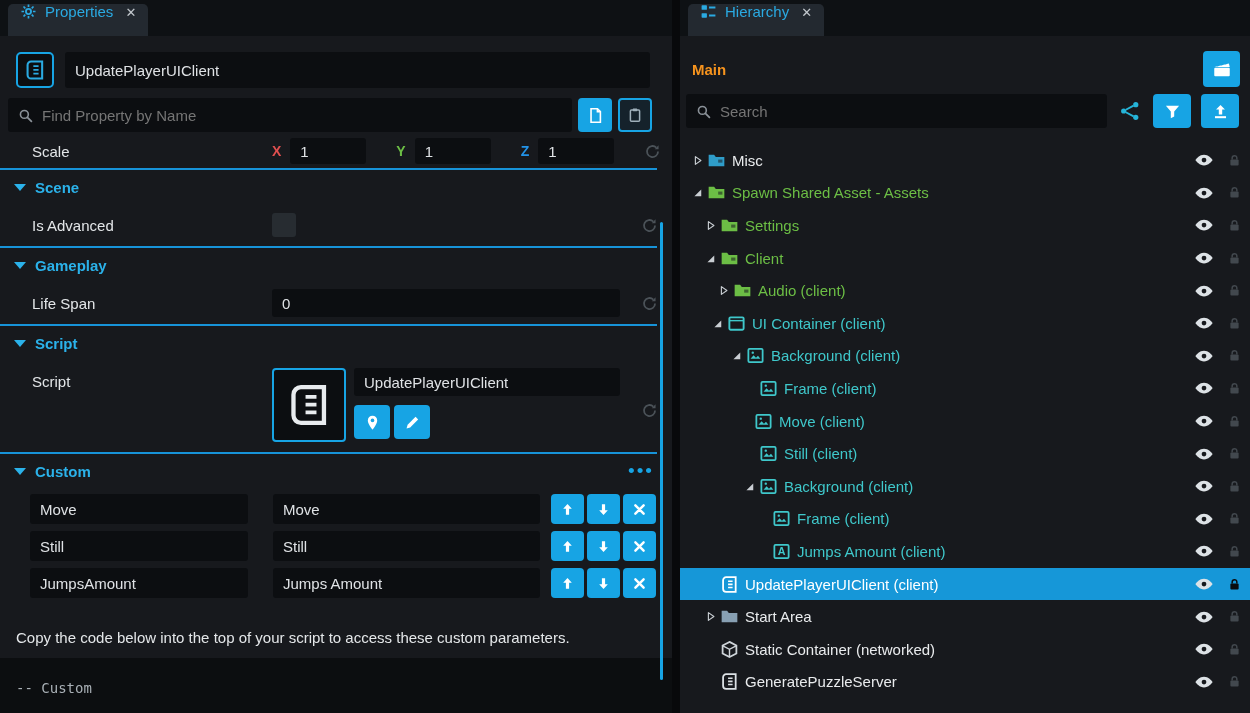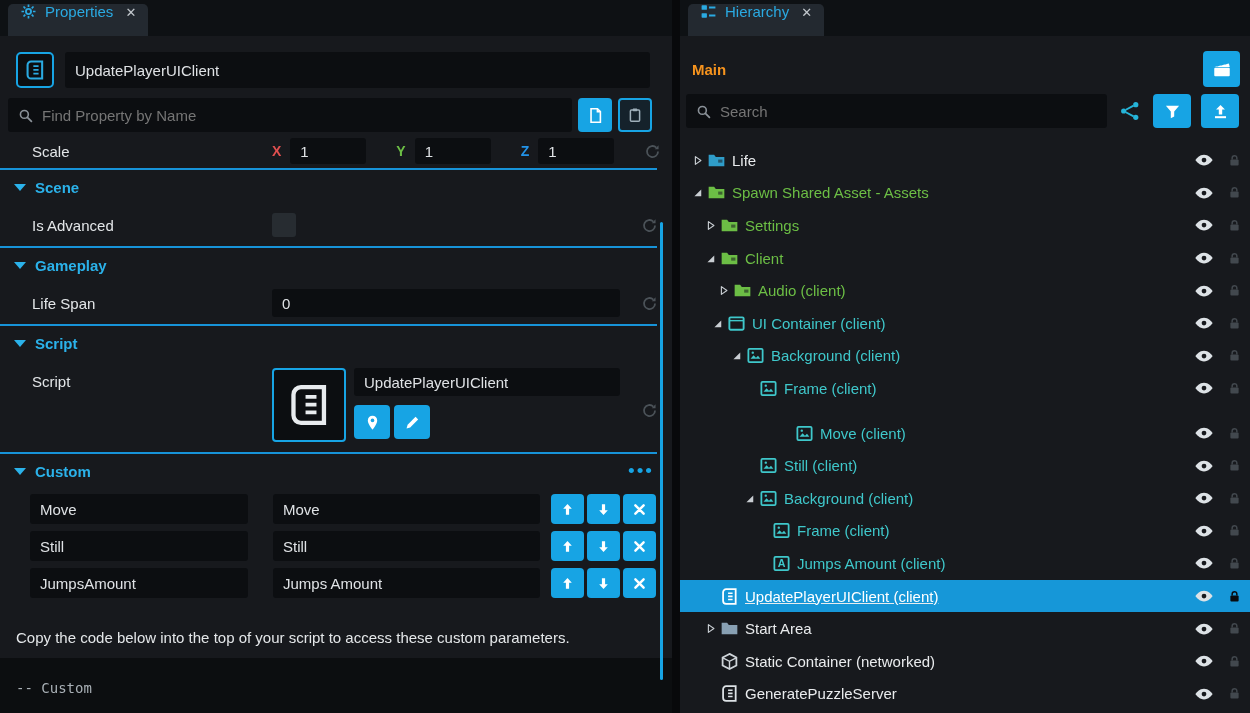--- a/index.html
+++ b/index.html
@@ -458,21 +458,21 @@
             <svg viewBox="0 0 16 16">
               <path d="M5.4 3.2L12.2 8l-6.8 4.8z" fill="none" stroke="currentColor" stroke-width="1.4" stroke-linejoin="round"></path>
             </svg>
           </span>
           <span class="tree-ic" style="color:#2f9dc9">
             <svg viewBox="0 0 16 16">
               <path d="M1.4 3.2h4.6l1.4 1.9h7.2v7.7H1.4z" fill="currentColor"></path>
               <rect x="9.4" y="7.2" width="3.6" height="2.6" fill="#17191d" opacity="0.55"></rect>
             </svg>
           </span>
-          <span class="tree-label">Life</span>
+          <span class="tree-label">Misc</span>
           <span class="row-icons">
             <span class="ic eye">
               <svg viewBox="0 0 16 16">
                 <path d="M8 3.7C4.5 3.7 2 6.6 1.1 8 2 9.4 4.5 12.3 8 12.3S14 9.4 14.9 8C14 6.6 11.5 3.7 8 3.7z" fill="currentColor"></path>
                 <circle cx="8" cy="8" r="1.9" fill="#17191d"></circle>
               </svg>
             </span>
             <span class="ic lock">
               <svg viewBox="0 0 16 16">
                 <rect x="3.6" y="7" width="8.8" height="6.4" rx="1.1" fill="currentColor"></rect>
@@ -668,21 +668,21 @@
               </svg>
             </span>
             <span class="ic lock">
               <svg viewBox="0 0 16 16">
                 <rect x="3.6" y="7" width="8.8" height="6.4" rx="1.1" fill="currentColor"></rect>
                 <path d="M5.5 7V5.3a2.5 2.5 0 0 1 5 0V7" fill="none" stroke="currentColor" stroke-width="1.6"></path>
               </svg>
             </span>
           </span>
         </div>
-        <div class="tree-row c-teal" style="padding-left: 96px; margin-top: 12px;">
+        <div class="tree-row c-teal" style="padding-left: 55px;">
           <span class="expander"></span>
           <span class="tree-ic">
             <svg viewBox="0 0 16 16">
               <rect x="2" y="2.4" width="12" height="11.2" rx="1" fill="none" stroke="currentColor" stroke-width="1.5"></rect>
               <path d="M3.8 10.8l2.6-3.1 2 2.2 1.7-1.7 2 2.6z" fill="currentColor"></path>
               <circle cx="5.7" cy="5.6" r="1" fill="currentColor"></circle>
             </svg>
           </span>
           <span class="tree-label">Move (client)</span>
           <span class="row-icons">
@@ -796,21 +796,21 @@
               </svg>
             </span>
             <span class="ic lock">
               <svg viewBox="0 0 16 16">
                 <rect x="3.6" y="7" width="8.8" height="6.4" rx="1.1" fill="currentColor"></rect>
                 <path d="M5.5 7V5.3a2.5 2.5 0 0 1 5 0V7" fill="none" stroke="currentColor" stroke-width="1.6"></path>
               </svg>
             </span>
           </span>
         </div>
-        <div class="tree-row c-white selected" style="padding-left: 21px; text-decoration: underline;">
+        <div class="tree-row c-white selected" style="padding-left: 21px;">
           <span class="expander"></span>
           <span class="tree-ic" style="color:#ffffff">
             <svg viewBox="0 0 16 16">
               <path d="M5.2 1.8h8v12.4h-8a2.6 2.6 0 0 1-2.6-2.6V4.4a2.6 2.6 0 0 1 2.6-2.6z" fill="none" stroke="currentColor" stroke-width="1.5"></path>
               <path d="M6.8 5.2h3.8M6.8 7.9h3.8M6.8 10.6h3.8" stroke="currentColor" stroke-width="1.3"></path>
             </svg>
           </span>
           <span class="tree-label">UpdatePlayerUIClient (client)</span>
           <span class="row-icons">
             <span class="ic eye">

